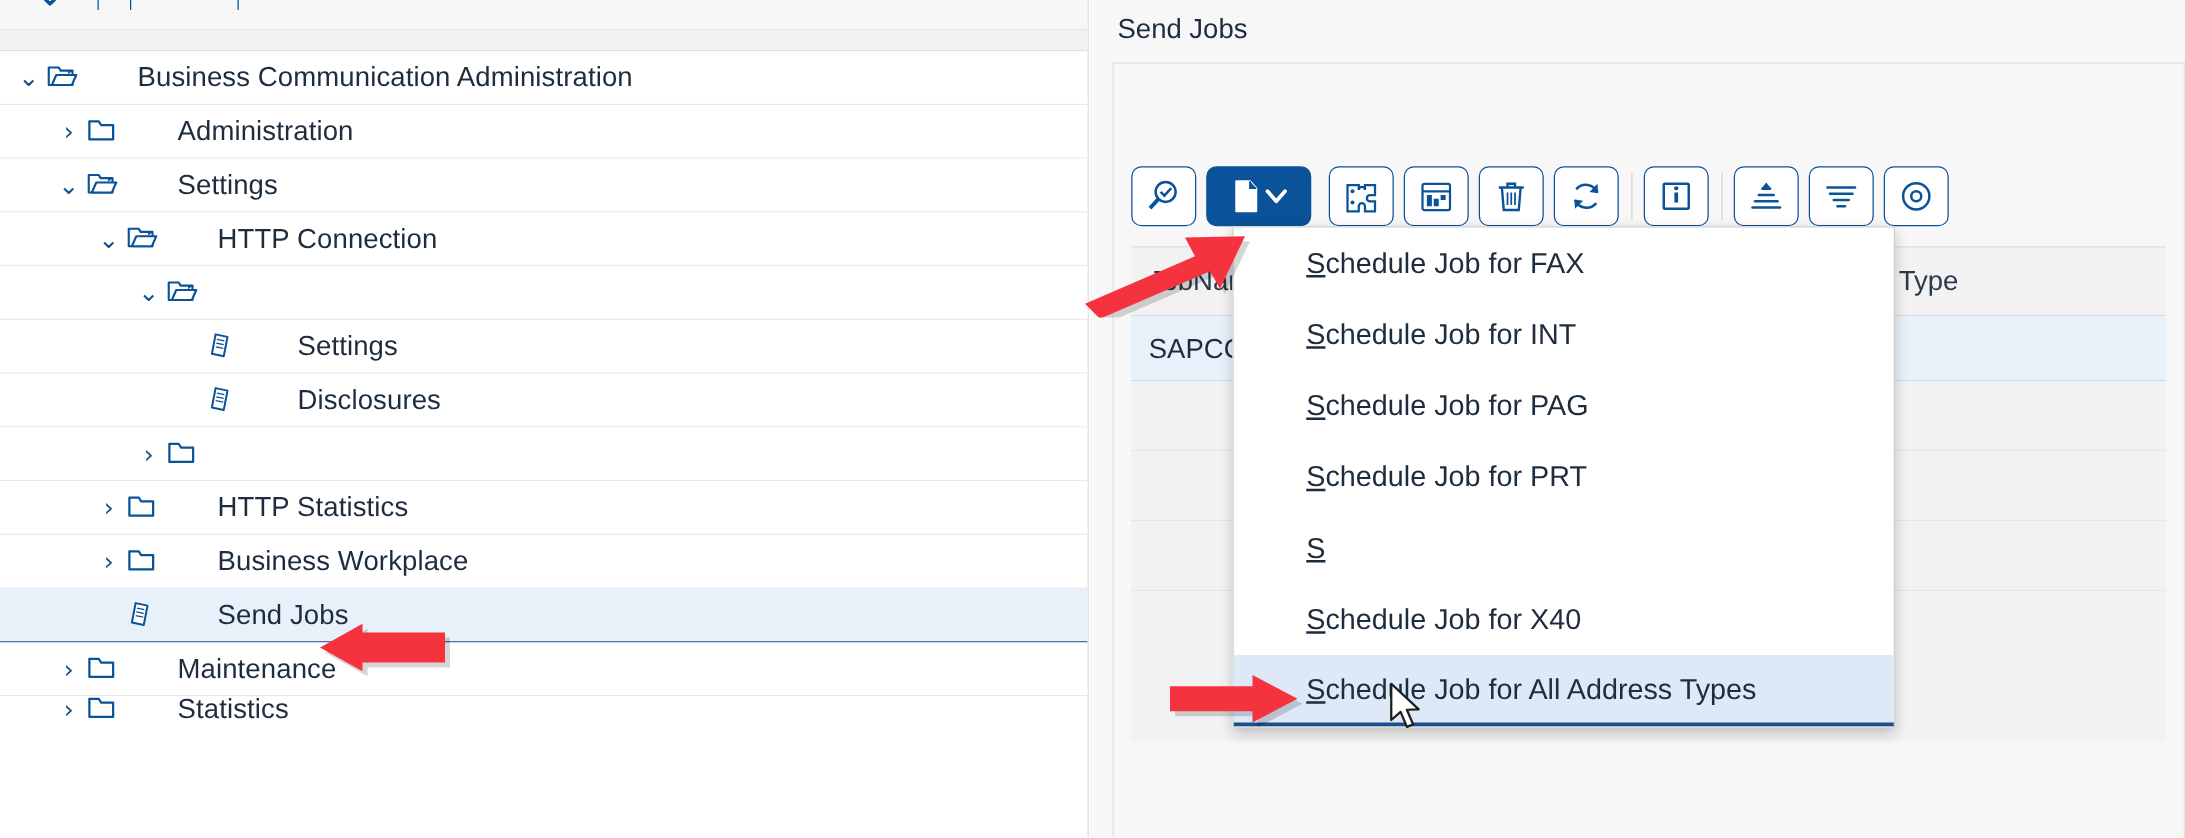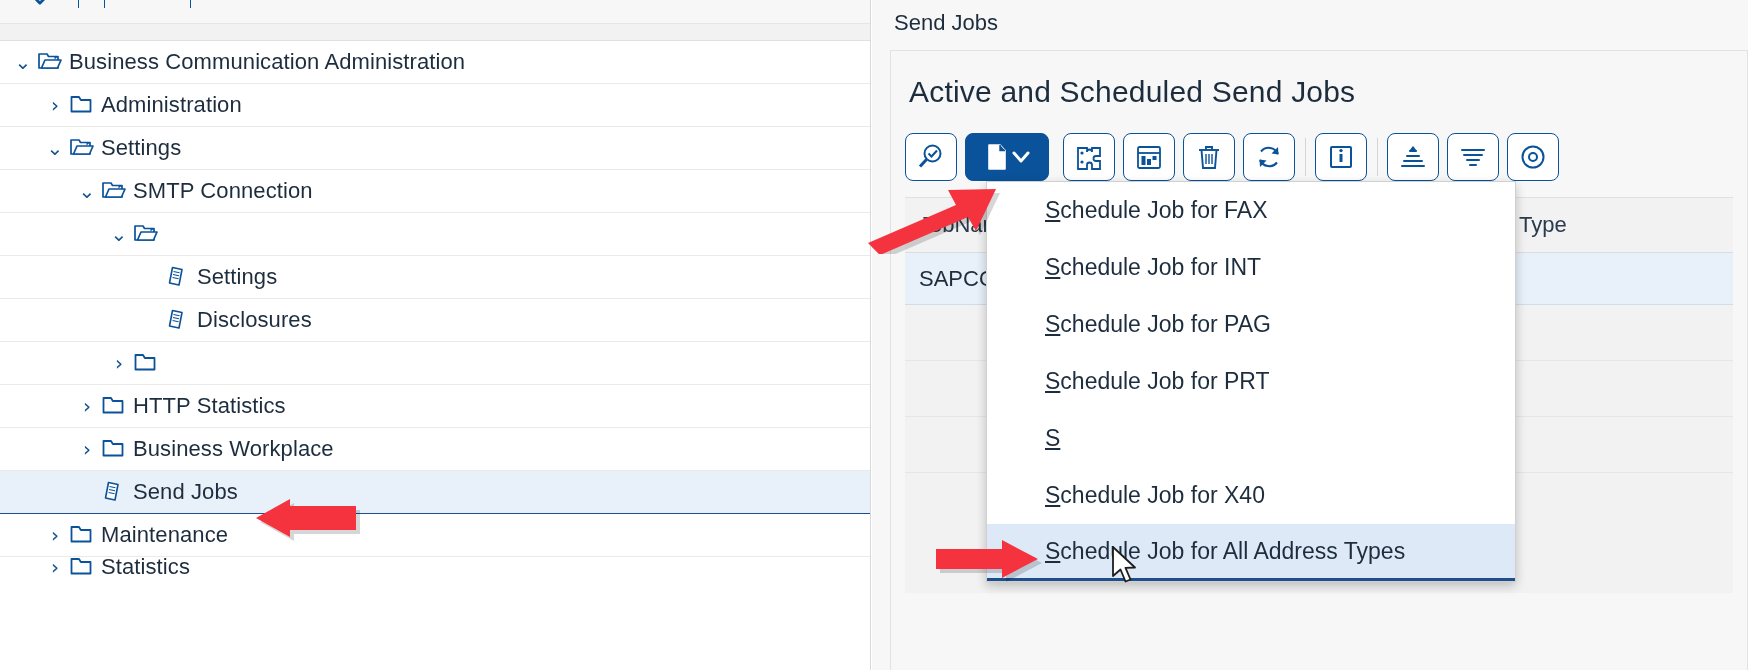--- a/index.html
+++ b/index.html
@@ -79,20 +79,21 @@
     width: 30px; height: 26px;
     position: relative;
     margin-right: 3px;
   }
   .node-icon svg { display: block; }
 
   .tree-label {
     font-size: 22px;
     color: #1d2d3e;
     letter-spacing: 0.1px;
+    margin-left: 41px;
   }
 
   
   #right-panel {
     position: absolute; left: 872px; top: 0;
     width: 876px; height: 670px;
     background: #f7f7f7;
     overflow: hidden;
   }
   #right-header {
@@ -303,21 +304,21 @@
         <div class="tree-row">
           <div style="flex: 0 0 74px;"></div>
           <div class="twisty">⌄</div>
           <div class="node-icon">
             <svg width="28" height="24" viewBox="0 0 28 24">
               <path d="M3 5 L11 5 L12.5 7.5 L22 7.5 L22 19 L3 19 Z" fill="#fff" stroke="#0a5299" stroke-width="1.7" stroke-linejoin="round"></path>
               <path d="M22 7.5 L18.5 10.5 L18.5 7.5 Z" fill="#0a5299"></path>
               <path d="M5.5 19 L9 11 L25 11 L21.5 19 Z" fill="#fff" stroke="#0a5299" stroke-width="1.7" stroke-linejoin="round"></path>
             </svg>
           </div>
-          <span class="tree-label">SMTP Connection</span>
+          <span class="tree-label">HTTP Connection</span>
         </div>
         <div class="tree-row">
           <div style="flex: 0 0 106px;"></div>
           <div class="twisty">⌄</div>
           <div class="node-icon">
             <svg width="28" height="24" viewBox="0 0 28 24">
               <path d="M3 5 L11 5 L12.5 7.5 L22 7.5 L22 19 L3 19 Z" fill="#fff" stroke="#0a5299" stroke-width="1.7" stroke-linejoin="round"></path>
               <path d="M22 7.5 L18.5 10.5 L18.5 7.5 Z" fill="#0a5299"></path>
               <path d="M5.5 19 L9 11 L25 11 L21.5 19 Z" fill="#fff" stroke="#0a5299" stroke-width="1.7" stroke-linejoin="round"></path>
             </svg>
@@ -408,21 +409,20 @@
       </div>
   </div>
 
   <div id="right-panel">
 
     <div id="right-header">
       <span class="hdr-text">Send Jobs</span>
     </div>
 
     <div id="content-card">
-      <div id="card-title">Active and Scheduled Send Jobs</div>
 
       <div id="toolbar">
           <div class="tbtn-wrap">
             <div class="tbtn" title="Display Job">
               <span>
                 <svg width="30" height="30" viewBox="0 0 30 30" fill="none" stroke="currentColor" stroke-width="2">
                   <circle cx="16.5" cy="11.5" r="8"></circle>
                   <path d="M12.5 11.5 L15.5 14.5 L21 8.5"></path>
                   <path d="M10.5 17.5 L4 24.5" stroke-width="3"></path>
                 </svg>

